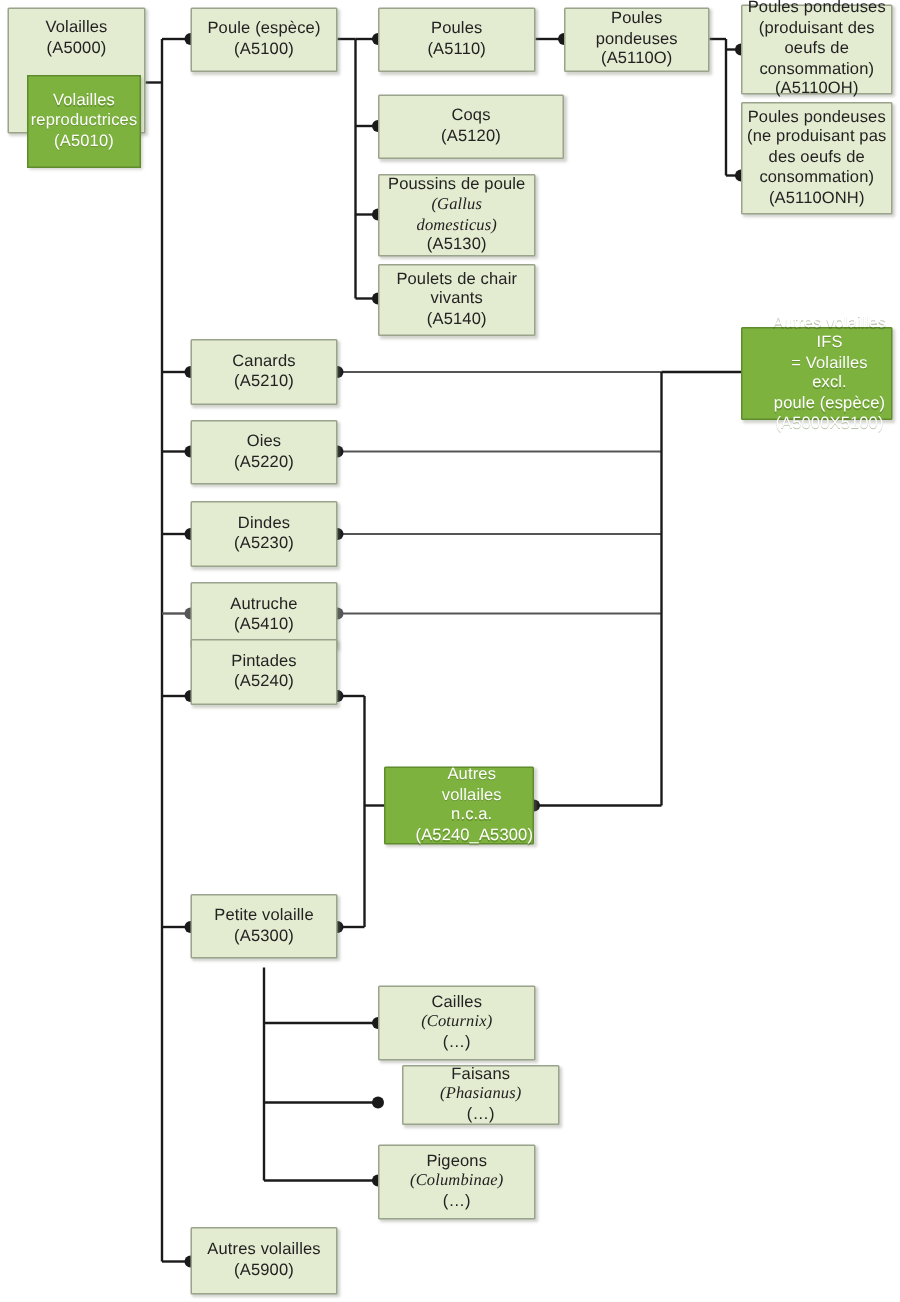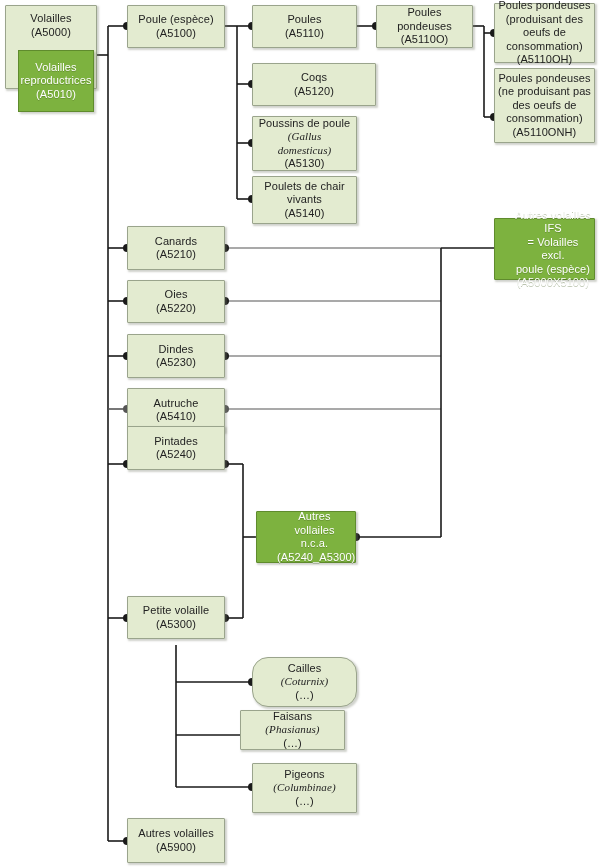--- a/index.html
+++ b/index.html
@@ -277,29 +277,29 @@
     </span>
   </div>
 
   <div class="node" style="left:127px; top:596px; width:98px; height:43px;">
     <span class="txt">
       <span>Petite volaille</span><br>
       <span>(A5300)</span>
     </span>
   </div>
 
-  <div class="node" style="left:252px; top:657px; width:105px; height:50px;border-radius:16px;">
+  <div class="node" style="left:252px; top:657px; width:105px; height:50px;">
     <span class="txt">
       <span>Cailles</span><br>
       <span class="ital">(Coturnix)</span><br>
       <span>(…)</span>
     </span>
   </div>
 
-  <div class="node" style="left:240px; top:710px; width:105px; height:40px;">
+  <div class="node" style="left:268px; top:710px; width:105px; height:40px;">
     <span class="txt">
       <span>Faisans</span><br>
       <span class="ital">(Phasianus)</span><br>
       <span>(…)</span>
     </span>
   </div>
 
   <div class="node" style="left:252px; top:763px; width:105px; height:50px;">
     <span class="txt">
       <span>Pigeons</span><br>

